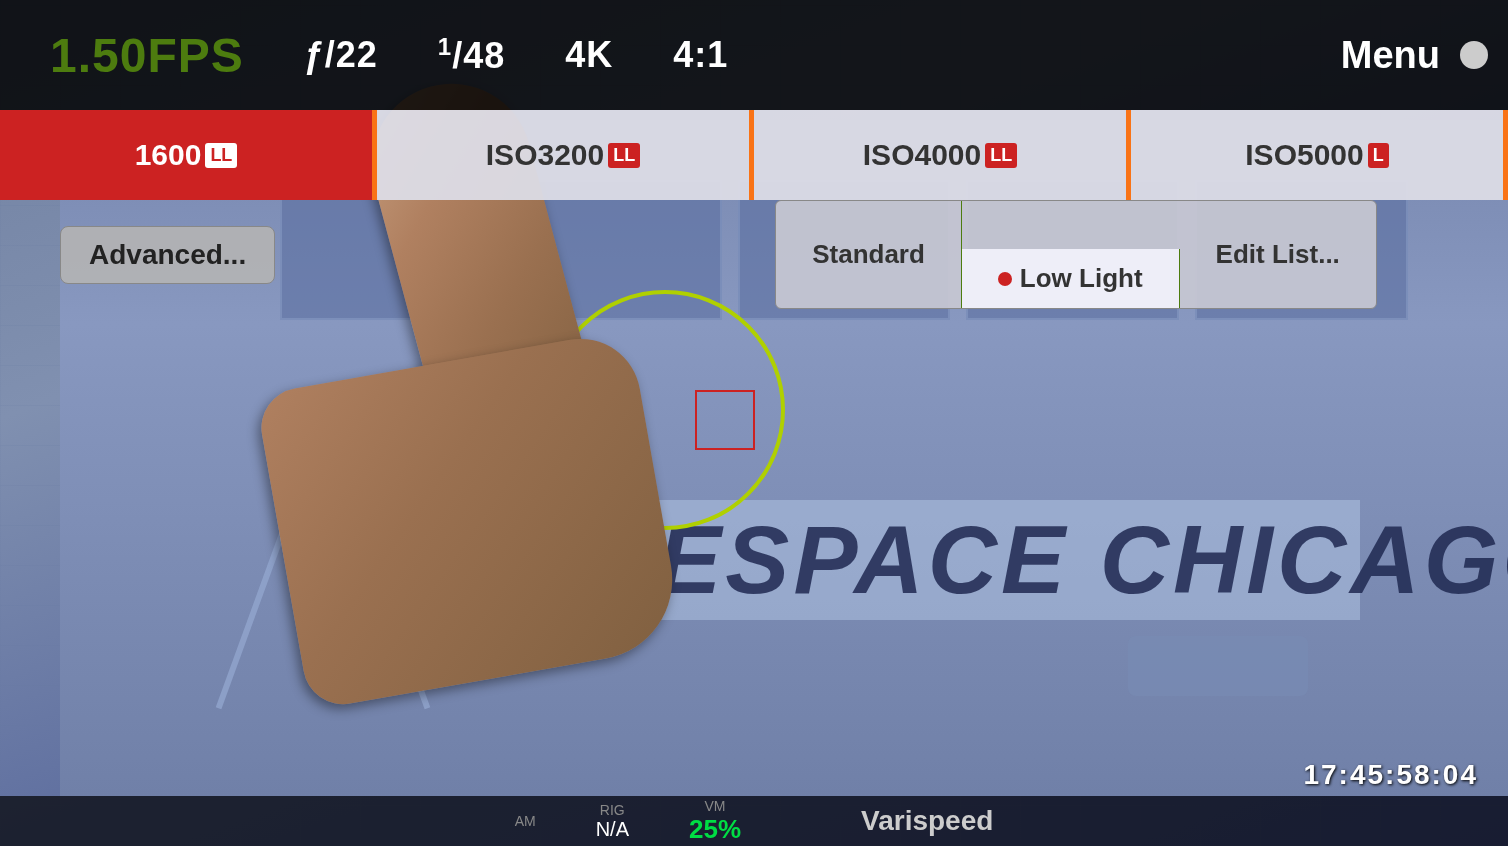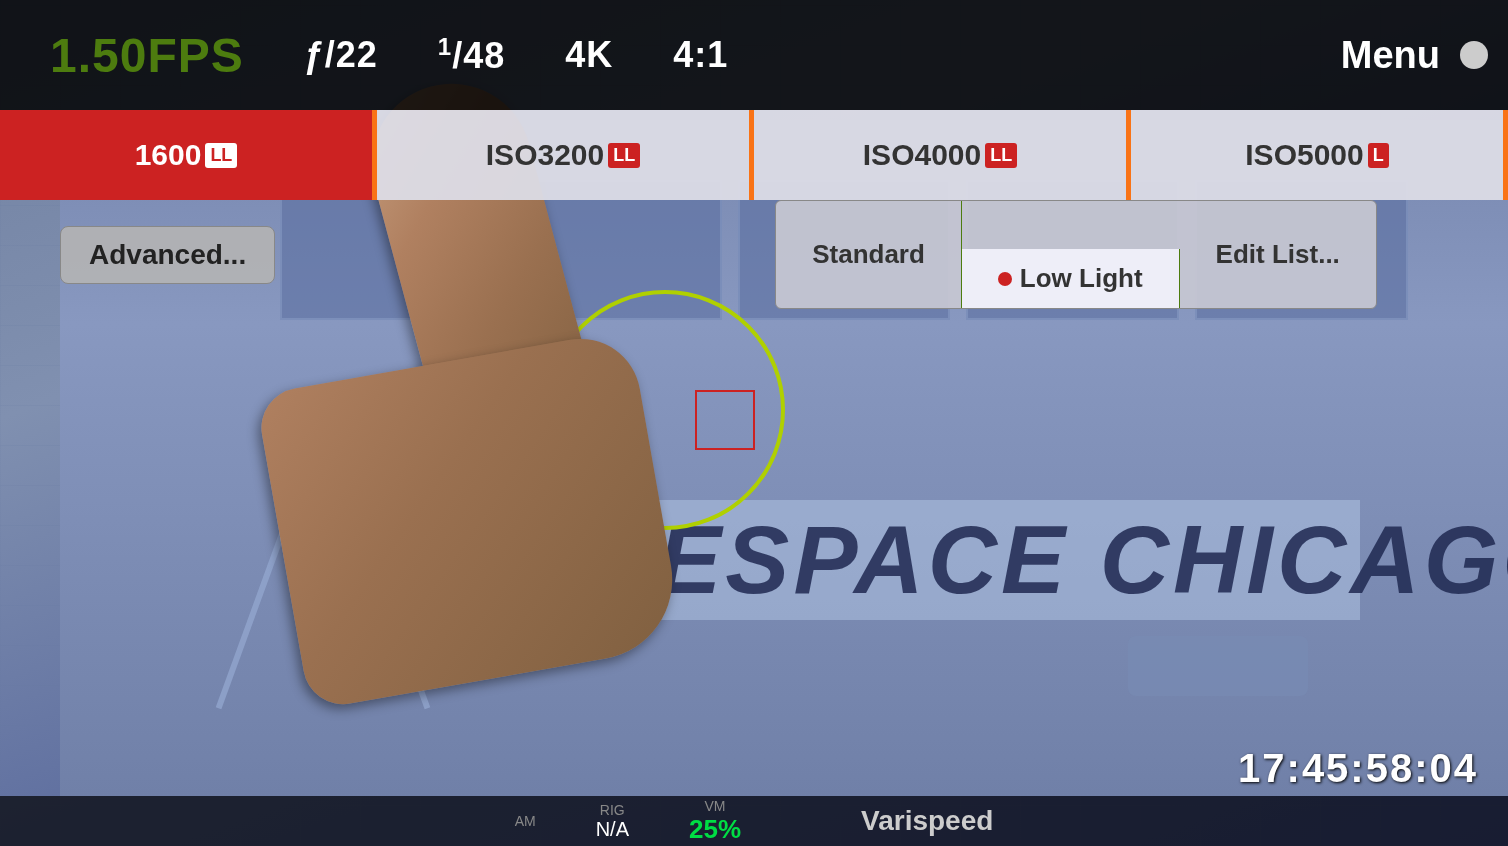--- a/index.html
+++ b/index.html
@@ -278,21 +278,21 @@
       background: #cc2222;
       border-radius: 50%;
     }
 
     
     #timecode {
       position: absolute;
       bottom: 55px;
       right: 30px;
       color: #fff;
-      font-size: 40px;
+      font-size: 28px;
       font-weight: bold;
       letter-spacing: 2px;
       z-index: 20;
       text-shadow: 1px 1px 3px #000;
     }
 
     
     #bottom-bar {
       position: absolute;
       bottom: 0; left: 0; right: 0;

